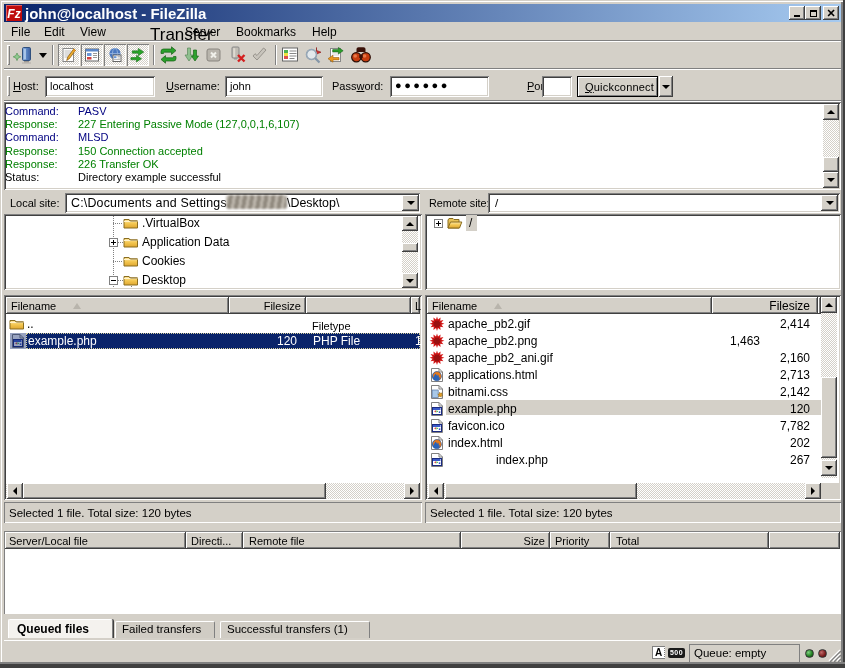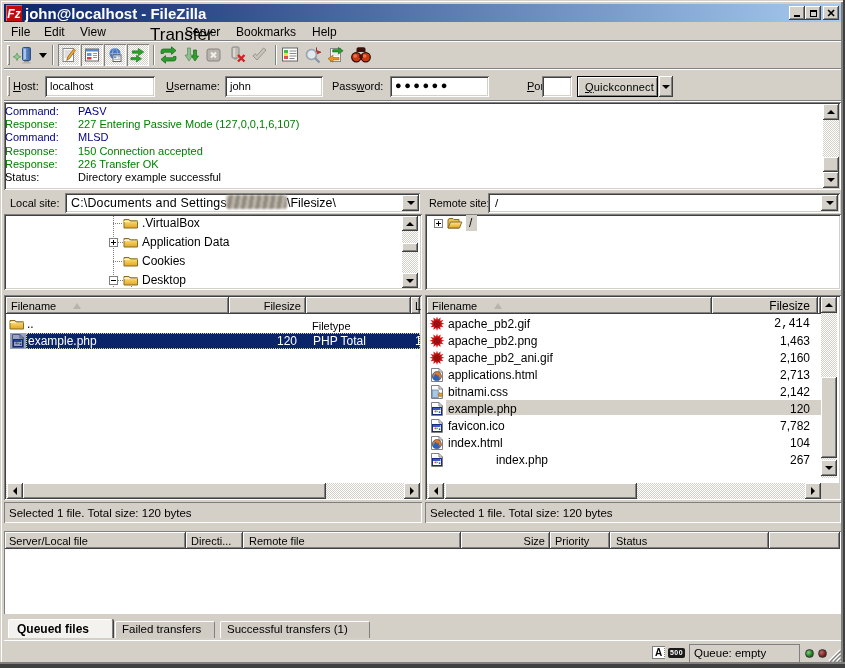--- a/index.html
+++ b/index.html
@@ -206,21 +206,21 @@
   </div>
 <div class="abs raised" style="left:823px;top:157px;width:16px;height:15px;"></div>
 <div class="abs raised sbtn" style="left:823px;top:172px;width:16px;height:16px;">
     <div class="td"></div>
   </div>
 
 <div class="abs" style="left:10px;top:197px;">Local site:</div>
 <div class="abs sunken" style="left:65px;top:193px;width:355px;height:20px;background:#fff;"></div>
 <div class="abs" style="left:71px;top:196px;font-size:12.4px;letter-spacing:0.2px;">C:\Documents and Settings</div>
 <div class="abs" style="left:226px;top:195px;width:61px;height:14px;background:repeating-linear-gradient(100deg,#c0bab0 0 3px,#8f887d 3px 7px);filter:blur(1.2px);border-radius:3px;"></div>
-<div class="abs" style="left:287px;top:196px;font-size:12.4px;">\Filesize\</div>
+<div class="abs" style="left:287px;top:196px;font-size:12.4px;">\Desktop\</div>
 <div class="abs raised sbtn" style="left:402px;top:195px;width:17px;height:16px;">
     <div class="td"></div>
   </div>
 <div class="abs" style="left:429px;top:197px;font-size:10.8px;">Remote site:</div>
 <div class="abs sunken" style="left:488px;top:193px;width:352px;height:20px;background:#fff;"></div>
 <div class="abs" style="left:495px;top:196px;font-size:11.7px;">/</div>
 <div class="abs raised sbtn" style="left:821px;top:195px;width:17px;height:16px;">
     <div class="td"></div>
   </div>
 
@@ -340,21 +340,21 @@
     <use href="#folder"></use>
   </svg>
 <div class="abs" style="left:27px;top:317px;font-size:12px;">..</div>
 <div class="abs" style="left:26px;top:333px;width:394px;height:16px;background:#0a246a;border:1px dotted #d6cf9c;"></div>
 <svg class="abs" style="left:10px;top:333px;" width="16" height="16">
     <use href="#webpage"></use>
   </svg>
 <div class="abs" style="left:10px;top:333px;width:16px;height:16px;background:rgba(10,36,106,0.42);"></div>
 <div class="abs" style="left:28px;top:334px;color:#fff;font-size:12px;">example.php</div>
 <div class="abs" style="left:249px;top:334px;width:48px;text-align:right;color:#fff;font-size:12px;">120</div>
-<div class="abs" style="left:313px;top:334px;color:#fff;font-size:12px;">PHP Total</div>
+<div class="abs" style="left:313px;top:334px;color:#fff;font-size:12px;">PHP File</div>
 <div class="abs" style="left:415px;top:334px;color:#fff;font-size:12px;">1</div>
 <div class="abs dither" style="left:6px;top:483px;width:414px;height:16px;"></div>
 <div class="abs raised sbtn" style="left:7px;top:483px;width:16px;height:16px;">
     <div class="tl"></div>
   </div>
 <div class="abs raised" style="left:23px;top:483px;width:303px;height:16px;"></div>
 <div class="abs raised sbtn" style="left:404px;top:483px;width:16px;height:16px;">
     <div class="tr"></div>
   </div>
 
@@ -362,26 +362,26 @@
 <div class="abs hdrc" style="left:427px;top:297px;width:285px;height:17px;"></div>
 <div class="abs hdrc" style="left:712px;top:297px;width:106px;height:17px;"></div>
 <div class="abs hdrc" style="left:818px;top:297px;width:3px;height:17px;"></div>
 <div class="abs" style="left:432px;top:300px;">Filename</div>
 <div class="abs" style="left:494px;top:303px;width:0;height:0;border-left:4px solid transparent;border-right:4px solid transparent;border-bottom:6px solid #b8b4ac;"></div>
 <div class="abs" style="left:762px;top:299px;width:48px;text-align:right;font-size:12px;">Filesize</div>
 <svg class="abs" style="left:429px;top:316px;" width="16" height="16">
     <use href="#apache"></use>
   </svg>
 <div class="abs" style="left:448px;top:317px;font-size:12px;">apache_pb2.gif</div>
-<div class="abs" style="left:762px;top:317px;width:48px;text-align:right;font-size:12px;font-family:Liberation Mono, monospace;">2,414</div>
+<div class="abs" style="left:762px;top:317px;width:48px;text-align:right;font-size:12px;">2,414</div>
 <svg class="abs" style="left:429px;top:333px;" width="16" height="16">
     <use href="#apache"></use>
   </svg>
 <div class="abs" style="left:448px;top:334px;font-size:12px;">apache_pb2.png</div>
-<div class="abs" style="left:762px;top:334px;width:48px;text-align:right;font-size:12px;">1,463</div>
+<div class="abs" style="left:730px;top:334px;width:48px;text-align:left;font-size:12px;">1,463</div>
 <svg class="abs" style="left:429px;top:350px;" width="16" height="16">
     <use href="#apache"></use>
   </svg>
 <div class="abs" style="left:448px;top:351px;font-size:12px;">apache_pb2_ani.gif</div>
 <div class="abs" style="left:762px;top:351px;width:48px;text-align:right;font-size:12px;">2,160</div>
 <svg class="abs" style="left:429px;top:367px;" width="16" height="16">
     <use href="#firefox"></use>
   </svg>
 <div class="abs" style="left:448px;top:368px;font-size:12px;">applications.html</div>
 <div class="abs" style="left:762px;top:368px;width:48px;text-align:right;font-size:12px;">2,713</div>
@@ -398,21 +398,21 @@
 <div class="abs" style="left:762px;top:402px;width:48px;text-align:right;font-size:12px;">120</div>
 <svg class="abs" style="left:429px;top:418px;" width="16" height="16">
     <use href="#webpage"></use>
   </svg>
 <div class="abs" style="left:448px;top:419px;font-size:12px;">favicon.ico</div>
 <div class="abs" style="left:762px;top:419px;width:48px;text-align:right;font-size:12px;">7,782</div>
 <svg class="abs" style="left:429px;top:435px;" width="16" height="16">
     <use href="#firefox"></use>
   </svg>
 <div class="abs" style="left:448px;top:436px;font-size:12px;">index.html</div>
-<div class="abs" style="left:762px;top:436px;width:48px;text-align:right;font-size:12px;">104</div>
+<div class="abs" style="left:762px;top:436px;width:48px;text-align:right;font-size:12px;">202</div>
 <svg class="abs" style="left:429px;top:452px;" width="16" height="16">
     <use href="#webpage"></use>
   </svg>
 <div class="abs" style="left:448px;top:453px;font-size:12px;padding-left:48px;">index.php</div>
 <div class="abs" style="left:762px;top:453px;width:48px;text-align:right;font-size:12px;">267</div>
 <div class="abs dither" style="left:427px;top:483px;width:394px;height:16px;"></div>
 <div class="abs raised sbtn" style="left:428px;top:483px;width:16px;height:16px;">
     <div class="tl"></div>
   </div>
 <div class="abs raised" style="left:445px;top:483px;width:192px;height:16px;"></div>
@@ -440,21 +440,21 @@
 <div class="abs hdrc" style="left:243px;top:532px;width:218px;height:17px;"></div>
 <div class="abs hdrc" style="left:461px;top:532px;width:89px;height:17px;"></div>
 <div class="abs hdrc" style="left:550px;top:532px;width:60px;height:17px;"></div>
 <div class="abs hdrc" style="left:610px;top:532px;width:159px;height:17px;"></div>
 <div class="abs hdrc" style="left:769px;top:532px;width:71px;height:17px;"></div>
 <div class="abs" style="left:9px;top:535px;">Server/Local file</div>
 <div class="abs" style="left:191px;top:535px;">Directi...</div>
 <div class="abs" style="left:249px;top:535px;">Remote file</div>
 <div class="abs" style="left:497px;top:535px;width:48px;text-align:right;">Size</div>
 <div class="abs" style="left:555px;top:535px;">Priority</div>
-<div class="abs" style="left:616px;top:535px;">Status</div>
+<div class="abs" style="left:616px;top:535px;">Total</div>
 
 <div class="abs" style="left:8px;top:619px;width:105px;height:19px;background:#f4f2ee;border-top:1px solid #fff;border-left:1px solid #fff;border-right:1px solid #808080;border-radius:2px 2px 0 0;box-shadow:1px 0 0 #404040;"></div>
 <div class="abs" style="left:17px;top:622px;font-weight:bold;font-size:12px;">Queued files</div>
 <div class="abs" style="left:115px;top:621px;width:100px;height:17px;background:#d0ccc4;border-top:1px solid #fff;border-left:1px solid #fff;border-right:1px solid #808080;border-radius:2px 2px 0 0;"></div>
 <div class="abs" style="left:122px;top:623px;font-size:11.5px;">Failed transfers</div>
 <div class="abs" style="left:220px;top:621px;width:150px;height:17px;background:#d0ccc4;border-top:1px solid #fff;border-left:1px solid #fff;border-right:1px solid #808080;border-radius:2px 2px 0 0;"></div>
 <div class="abs" style="left:227px;top:623px;font-size:11.5px;">Successful transfers (1)</div>
 
 <div class="abs" style="left:4px;top:640px;width:837px;height:1px;background:#fff;"></div>
 <div class="abs" style="left:652px;top:646px;width:13px;height:13px;background:#fff;border:1px solid #808080;border-right:1px dotted #808080;font-size:10px;font-weight:bold;text-align:center;line-height:12px;">A</div>

